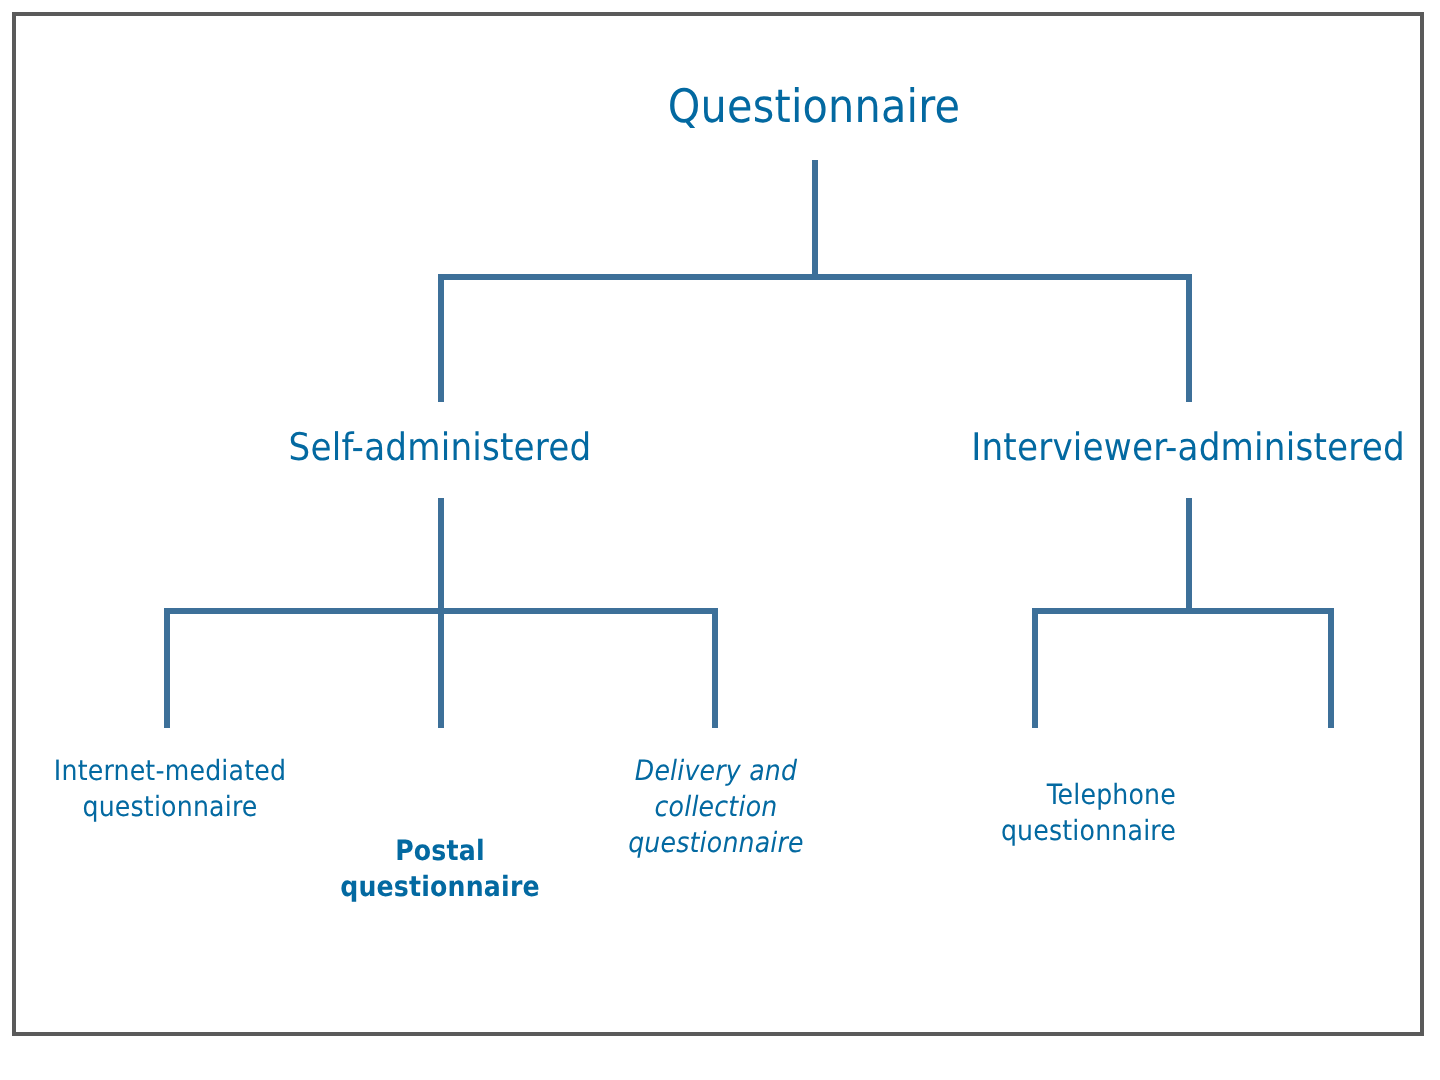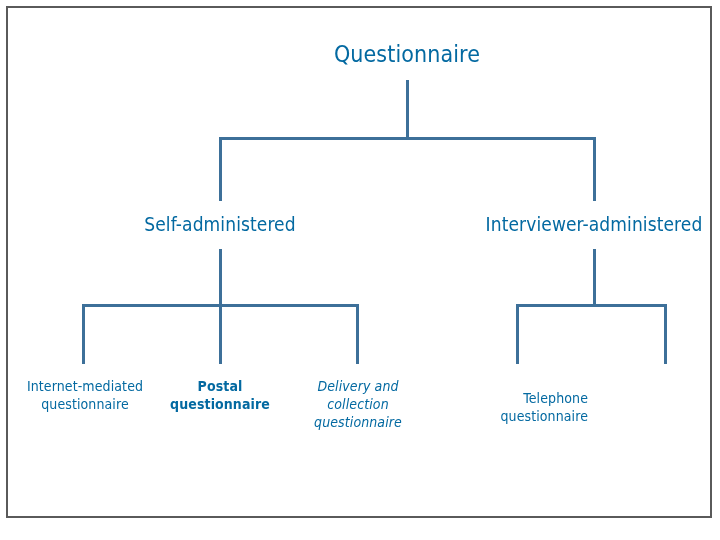--- a/index.html
+++ b/index.html
@@ -54,20 +54,21 @@
     font-size: 23px;
   }
   .node-branch {
     font-size: 19px;
   }
   .node-leaf {
     font-size: 14px;
   }
   .node-leaf.emphasis {
     font-weight: 600;
+    margin-top: 40px;
   }
 </style>
 </head>
 <body>
 
 <div id="diagram-root">
 
   <div id="frame"></div>
 
   <div class="node node-root" style="left: 307px; top: 40px; width: 200px;">Questionnaire</div>

